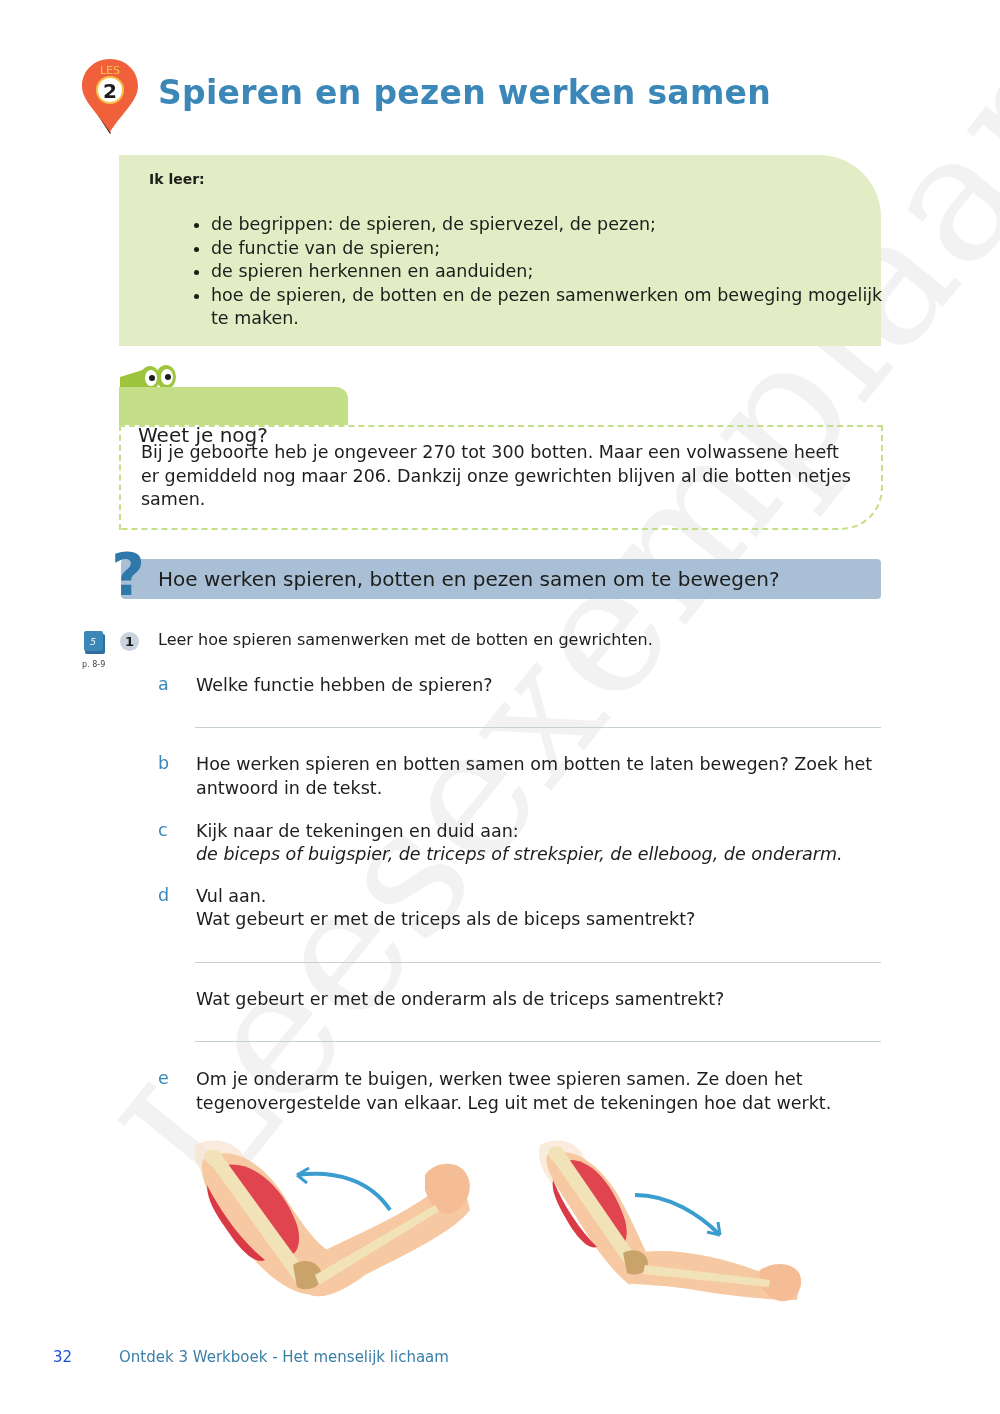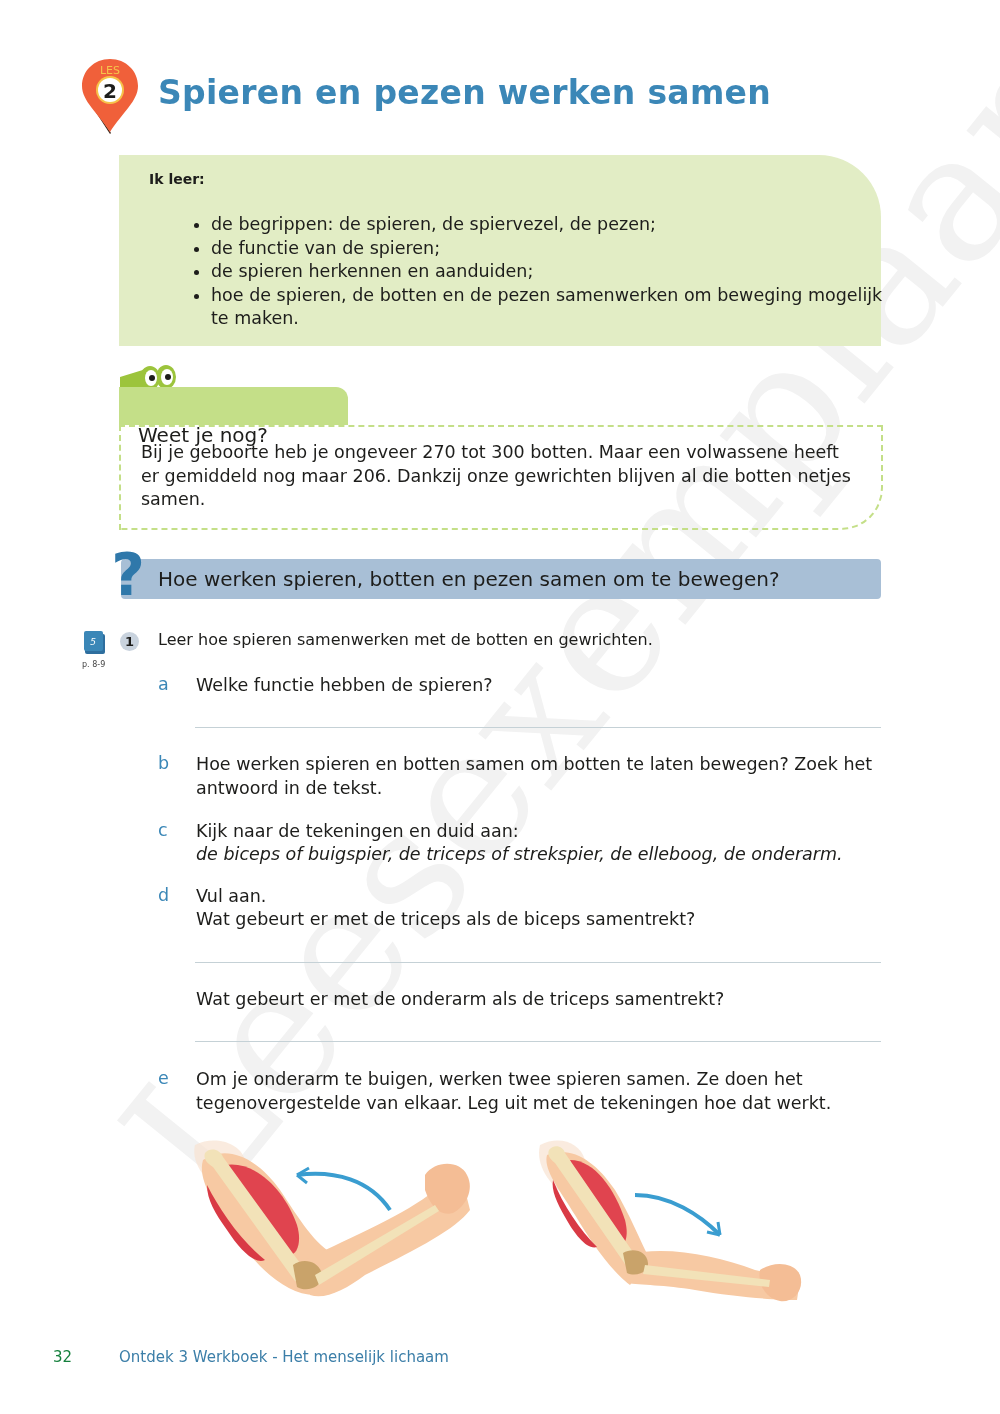--- a/index.html
+++ b/index.html
@@ -66,21 +66,21 @@
 
   .sub-letter { font-size: 17.5px; color: #3b87b7; }
   .sub-text { font-size: 17.5px; line-height: 23.5px; width: 680px; }
   .italic { font-style: italic; }
   .answer-line { height: 1px; background: #c5d1d6; left: 195px; width: 686px; }
 
   
   .arm { position: absolute; }
 
   
-  .footer-page { left: 53px; top: 1348px; font-size: 15px; color: #15803d; }
+  .footer-page { left: 53px; top: 1348px; font-size: 15px; color: #1d4ed8; }
   .footer-title { left: 119px; top: 1348px; font-size: 15px; color: #3b7ea8; }
 </style>
 </head>
 <body>
 
 <div class="watermark">Leesexemplaar</div>
 
 <div class="layer">
 
   <svg class="abs les-pin" viewBox="0 0 60 78">

